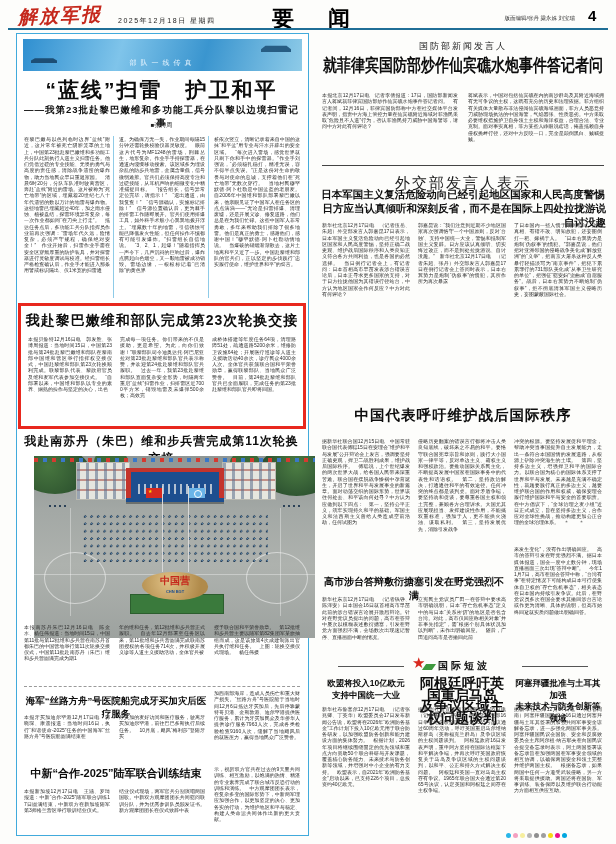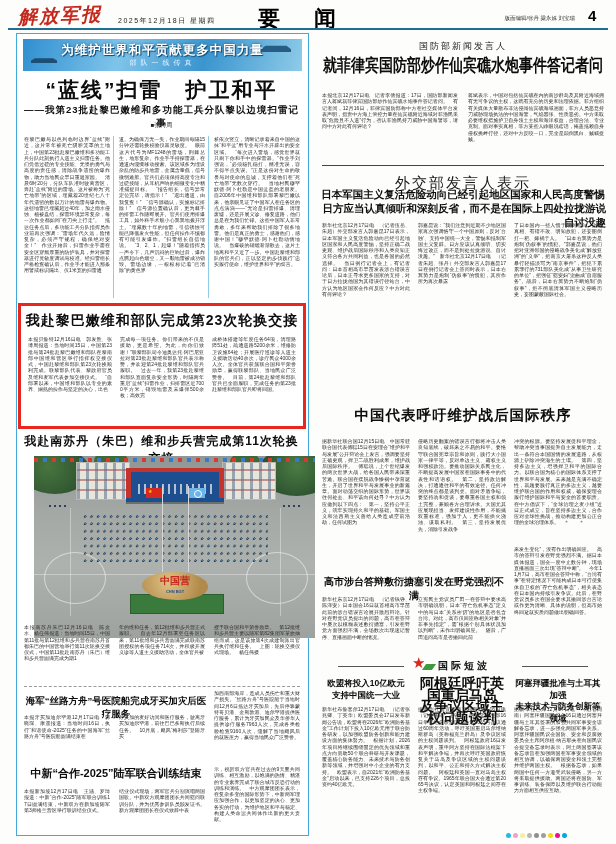--- a/index.html
+++ b/index.html
@@ -21,33 +21,31 @@
   .vr{position:absolute;width:1px;background:#8ecbe8;}
   .dot{display:inline-block;width:5px;height:5px;border-radius:50%;margin-right:2px;vertical-align:middle;}
   .prewrap{white-space:pre-line;}
 </style>
 </head>
 <body>
 
 <div class="abs" style="left:18px;top:3px;font-family:'DejaVu Serif',serif;font-style:italic;font-weight:bold;
             font-size:19px;color:#c5281c;letter-spacing:2px;transform:rotate(-2deg);">解放军报</div>
 <div class="abs" style="left:118px;top:16px;font-size:7px;letter-spacing:1.5px;color:#222;">2025年12月18日  星期四</div>
-<div class="abs" style="left:258px;top:4px;width:120px;text-align:left;font-size:22px;font-weight:bold;letter-spacing:14px;color:#000;">要  闻</div>
+<div class="abs" style="left:258px;top:4px;width:120px;text-align:center;font-size:22px;font-weight:bold;letter-spacing:14px;color:#000;">要  闻</div>
 <div class="abs" style="left:440px;top:15px;width:135px;text-align:right;font-size:5.5px;color:#333;">版面编辑/张丹  梁永姝  刘宝瑞</div>
 <div class="abs" style="left:588px;top:7px;font-size:15px;font-weight:bold;color:#000;">4</div>
 <div class="abs" style="left:8px;top:28px;width:600px;height:2px;background:#1f6e96;"></div>
 
 <div class="abs" style="left:16px;top:33px;width:291px;height:801px;border:1.5px solid #41aadc;background:#fff;"></div>
 
 <div class="abs" style="left:23px;top:39px;width:279px;height:32px;overflow:hidden;
             background:linear-gradient(105deg,#2f8fd0,#7fc4ea 35%,#3a95cf 65%,#8ecbe8);">
   <div class="abs" style="left:8px;top:18px;width:26px;height:6px;background:#1d4e75;clip-path:polygon(0 60%,15% 20%,85% 20%,100% 60%,100% 100%,0 100%);"></div>
   <div class="abs" style="left:238px;top:6px;width:30px;height:7px;background:#275d84;clip-path:polygon(0 60%,15% 10%,85% 10%,100% 60%,100% 100%,0 100%);"></div>
-  <div class="abs" style="left:0;top:3px;width:100%;text-align:center;font-size:12.5px;font-weight:bold;color:#fff;
-              text-shadow:0 0 3px #14537d,1px 1px 0 #14537d;letter-spacing:1px;">为维护世界和平贡献更多中国力量</div>
   <div class="abs" style="left:0;top:19px;width:100%;text-align:center;font-size:7px;color:#eaf6ff;letter-spacing:4px;">部队一线传真</div>
 </div>
 
 <div class="hl" style="left:20px;top:76px;width:283px;font-size:21px;letter-spacing:2px;">“蓝线”扫雷　护卫和平</div>
 <div class="hl" style="left:20px;top:104px;width:283px;font-size:9.5px;">——我第23批赴黎巴嫩维和多功能工兵分队黎以边境扫雷记事</div>
 <div class="abs" style="left:20px;top:121px;width:283px;text-align:center;font-size:6px;color:#222;">■张博周</div>
 
 <div class="col" style="left:24px;top:136px;width:86px;height:162px;">在黎巴嫩与以色列临时边界“蓝线”附近，这片常年被死亡阴影笼罩的土地上，中国第23批赴黎巴嫩维和多功能工兵分队此刻执行人道主义扫雷任务。他们凭借过硬的专业技能、无畏的勇气与高度的责任感，清除战争遗留的爆炸物，助力当地民众早日重返家园。　清晨6时20分，分队车队准时驶离营区，奔赴“蓝线”附近的雷场。这片被称为“死亡地带”的区域，埋藏着20世纪七八十年代遗留的数以万计的地雷与爆炸物。这些地雷已埋藏超过40年，加之雨水侵蚀、植被盘结，探雷环境异常复杂，每一次作业都如同“在刀尖上行走”。　抵达任务点后，多功能工兵分队指挥员作业前再次强调：“雷场年代久远，险情复杂，必须严守规程，确保绝对安全！”　作业开始后，扫雷作业手需在安全区穿戴厚重的防护装具，并对探雷器进行灵敏度调试与校准。经扫雷组长严格检查确认后，作业手才能进入那条用警戒标识隔出、仅1米宽的扫雷通</div>
 <div class="col" style="left:119px;top:136px;width:86px;height:162px;">道。为确保万无一失，作业期间每隔15分钟还需轮换校验仪器灵敏度。　眼前这片代号为MF1248的雷场，荆棘丛生，地形复杂。作业手手持探雷器，在通道内缓慢移动搜索。该区域多为埋设杂乱的防步兵地雷，金属含量低，信号微弱难辨。官兵们必须保持高度专注和过硬技能，从耳机声响的细微变化中精准捕捉目标。　“报告组长，信号异常定位完毕，请指示！”　“退出通道，由我复查！”　“信号源确认，实施标记排除！”　信号源位置确认后，更为棘手的排雷工作随即展开。官兵们使用排爆工具，如外科手术般小心翼翼地拨开浮土。“埋藏数十年的地雷，引信锈蚀可能已降低发火性能，但任何操作不慎都有可能引发爆炸。”扫雷组长自信地说。　“3、2、1，起爆！”随着指挥员一声令下，几声沉闷的巨响过后，爆炸点腾起白色烟尘，又一颗地雷被成功销毁。雷场边缘，一根根标记着“已清除”的黄色界</div>
 <div class="col" style="left:214px;top:136px;width:86px;height:162px;">桩依次竖立，清晰记录着来自中国的这抹“和平蓝”用专业与汗水开辟出的安全区域。　“每次进入雷场，感觉世界就只剩下你和手中的探雷器。”作业手刘强说，“必须稳扎稳打，精准无误，容不得半点失误。”正是这份对生命的敬畏与对使命的忠诚，支撑着他们在“死亡地带”无数次穿行。　当地村民穆罕默德·阿卜杜勒是中国蓝盔的老朋友。自2006年中国维和部队部署黎巴嫩以来，他亲眼见证了中国军人在任务区的点点滴滴——“无论是扫雷排爆、清理废墟，还是开展义诊、修复道路，他们总是在为我们忙碌。这些中国军人非常勇敢，多年来帮助我们排除了很多地雷。他们是真正的勇士，感谢他们，感谢中国！”穆罕默德·阿卜杜勒动情地说。　当爆破的硝烟渐渐散去，这片土地离和平又近了一步。中国赴黎维和部队的官兵们，正以坚定的步伐践行“忠实履行使命，维护世界和平”的誓言。</div>

